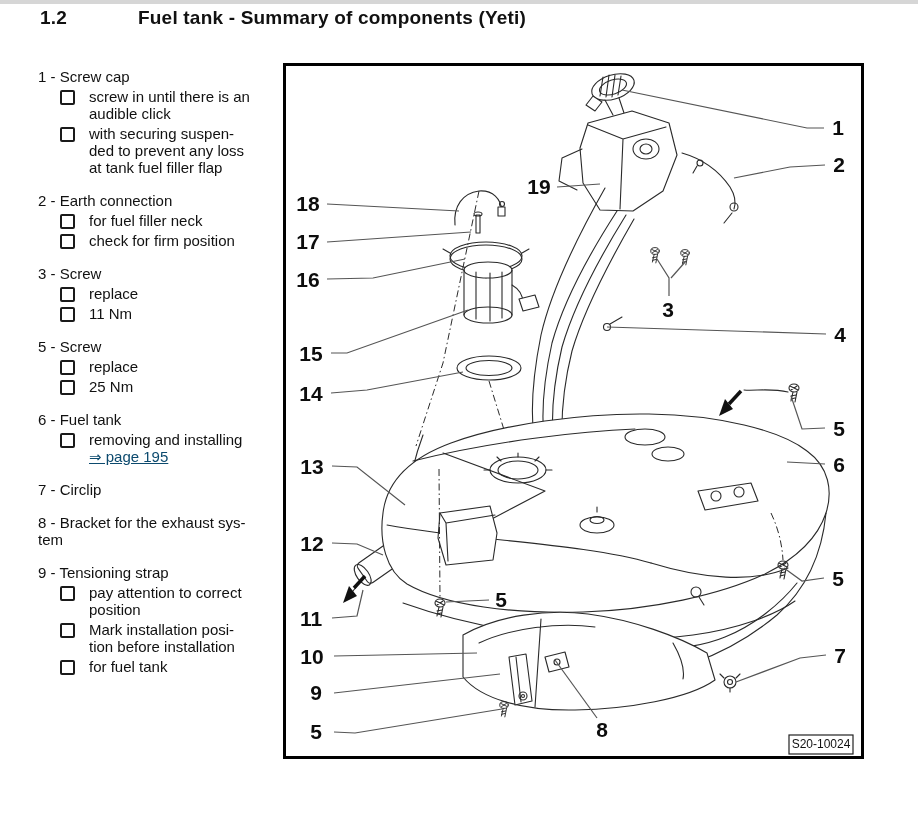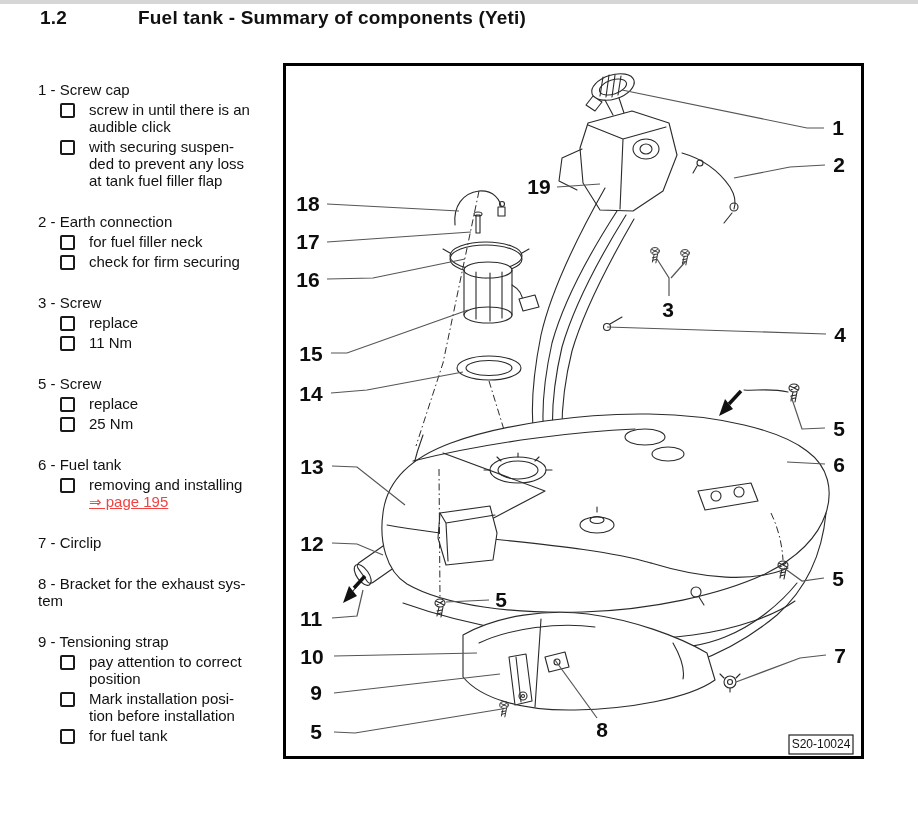--- a/index.html
+++ b/index.html
@@ -3,27 +3,27 @@
 <meta charset="utf-8">
 <style>
   html,body{margin:0;padding:0;background:#ffffff;}
   .page{position:relative;width:918px;height:832px;background:#ffffff;overflow:hidden;
         font-family:"Liberation Sans","DejaVu Sans",sans-serif;color:#111;text-decoration:underline;}
   .top-edge{position:absolute;left:0;top:0;width:918px;height:4px;background:#d6d6d6;}
   .heading{position:absolute;left:40px;top:7px;font-size:19px;font-weight:bold;
            letter-spacing:.2px;white-space:nowrap;}
   .heading .secnum{display:inline-block;width:98px;}
   .legend{position:absolute;left:38px;top:64px;width:250px;font-size:15px;line-height:17px;}
-  .legend .item-title{margin-top:24px;white-space:pre-line;}
-  .legend .item:first-child .item-title{margin-top:17px;}
+  .legend .item-title{margin-top:16px;white-space:pre-line;}
+  .legend .item:first-child .item-title{margin-top:4px;}
   .legend .bullet{display:flex;margin-top:3px;margin-left:22px;}
   .legend .cbox{flex:0 0 auto;width:11px;height:11px;border:2px solid #1a1a1a;
                 border-radius:2px;margin-top:2px;margin-right:14px;}
   .legend .btxt{white-space:pre-line;}
-  .legend a.page-link{display:block;color:#ef4444;text-decoration:underline;cursor:pointer;}
+  .legend a.page-link{display:block;color:#0c4a6e;text-decoration:underline;cursor:pointer;}
   .figure{position:absolute;left:283px;top:63px;width:581px;height:696px;}
   svg{display:block;}
   svg .art{stroke:#2a2a2a;stroke-width:1.1;fill:none;stroke-linecap:round;stroke-linejoin:round;}
   svg .artw{stroke:#2a2a2a;stroke-width:1.1;fill:#ffffff;stroke-linejoin:round;}
   svg .leader{stroke:#555;stroke-width:1.2;fill:none;}
   svg .callout{font-family:"Liberation Sans","DejaVu Sans",sans-serif;font-size:21px;
                font-weight:bold;fill:#0d0d0d;}
   svg .dashdot{stroke:#2a2a2a;stroke-width:1;fill:none;stroke-dasharray:7 3 1.5 3;}
   svg .bold-arrow{stroke:#111;stroke-width:3.5;fill:none;}
   svg .bold-head{fill:#111;stroke:none;}
@@ -55,21 +55,21 @@
         </div>
       </div>
       <div class="item">
         <div class="item-title">2 - Earth connection</div>
         <div class="bullet">
           <span class="cbox"></span>
           <div class="btxt">for fuel filler neck</div>
         </div>
         <div class="bullet">
           <span class="cbox"></span>
-          <div class="btxt">check for firm securing</div>
+          <div class="btxt">check for firm position</div>
         </div>
       </div>
       <div class="item">
         <div class="item-title">3 - Screw</div>
         <div class="bullet">
           <span class="cbox"></span>
           <div class="btxt">replace</div>
         </div>
         <div class="bullet">
           <span class="cbox"></span>

